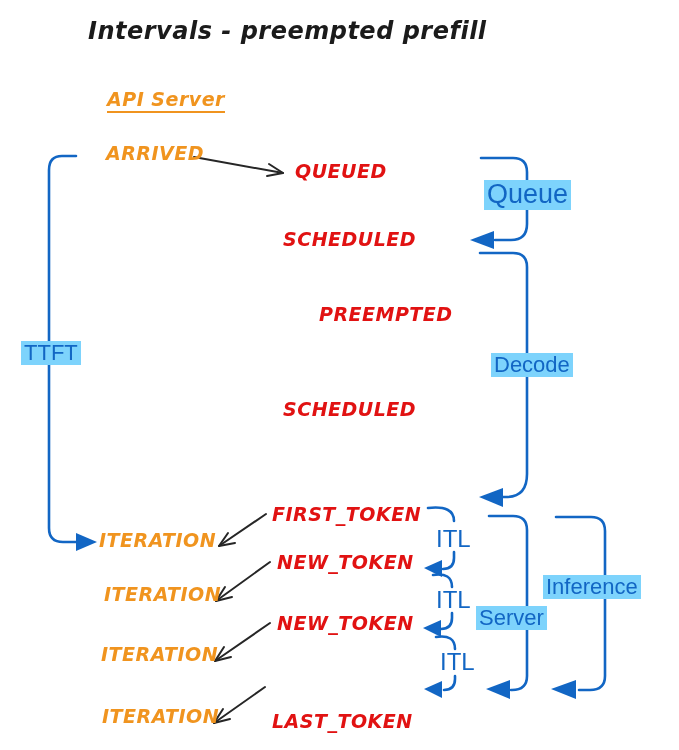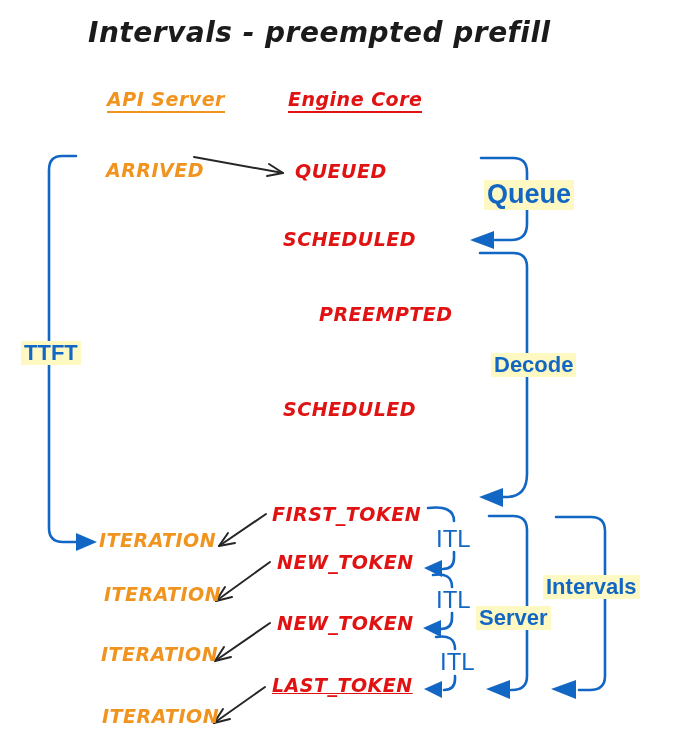--- a/index.html
+++ b/index.html
@@ -3,36 +3,36 @@
 <meta charset="utf-8">
 <style>
   html,body{margin:0;padding:0;background:#ffffff;}
   .canvas{
     position:relative;width:679px;height:750px;background:#ffffff;overflow:hidden;
     font-family:"DejaVu Sans",sans-serif;
   }
   .canvas svg{position:absolute;left:0;top:0;z-index:1;}
   .lbl{position:absolute;white-space:nowrap;z-index:2;line-height:1.1;}
   .title{
-    font-size:28px;font-style:italic;font-weight:bold;color:#1b1b1b;letter-spacing:.5px;
+    font-size:24px;font-style:italic;font-weight:bold;color:#1b1b1b;letter-spacing:.5px;
   }
   .colhead{
     font-size:19px;font-style:italic;font-weight:600;letter-spacing:.5px;
     padding-bottom:1px;border-bottom:2px solid currentColor;
   }
   .ev{
     font-size:19px;font-style:italic;font-weight:600;letter-spacing:.5px;
   }
   .orange{color:#F0941F;}
   .red{color:#E11212;}
   .iv{
     font-family:"Liberation Sans",sans-serif;
     font-size:22px;color:#1266C4;z-index:3;
   }
-  .iv.onln{background:#fef9c3;padding:0 3px;font-weight:bold;}
+  .iv.onln{background:#7dd3fc;padding:0 3px;}
   .blue-ln{stroke:#1266C4;stroke-width:2.6;fill:none;stroke-linecap:round;stroke-linejoin:round;}
   .blue-fill{fill:#1266C4;stroke:none;}
   .ink-ln{stroke:#262626;stroke-width:2;fill:none;stroke-linecap:round;stroke-linejoin:round;}
 </style>
 </head>
 <body>
 
 <div class="canvas">
 
   <svg width="679" height="750" viewBox="0 0 679 750">
@@ -102,39 +102,38 @@
 
     <g>
       <path class="ink-ln" d="M 265,687 L 214,723"></path>
       <path class="ink-ln" d="M 230,719 L 214,723 L 223,709"></path>
     </g>
   </svg>
 
   <div class="lbl title" style="left:88px;top:18px;">Intervals - preempted prefill</div>
 
   <div class="lbl colhead orange" style="left:107px;top:89px;">API Server</div>
-  <div class="lbl colhead red" style="left:288px;top:89px;">Engine Core</div>
 
-  <div class="lbl ev orange" style="left:106px;top:160px;">ARRIVED</div>
+  <div class="lbl ev orange" style="left:106px;top:143px;">ARRIVED</div>
   <div class="lbl ev orange" style="left:99px;top:530px;">ITERATION</div>
   <div class="lbl ev orange" style="left:104px;top:584px;">ITERATION</div>
   <div class="lbl ev orange" style="left:101px;top:644px;">ITERATION</div>
   <div class="lbl ev orange" style="left:102px;top:706px;">ITERATION</div>
 
   <div class="lbl ev red" style="left:295px;top:161px;">QUEUED</div>
   <div class="lbl ev red" style="left:283px;top:229px;">SCHEDULED</div>
   <div class="lbl ev red" style="left:286px;top:304px;margin-left:33px;">PREEMPTED</div>
   <div class="lbl ev red" style="left:283px;top:399px;">SCHEDULED</div>
   <div class="lbl ev red" style="left:272px;top:504px;">FIRST_TOKEN</div>
   <div class="lbl ev red" style="left:277px;top:552px;">NEW_TOKEN</div>
   <div class="lbl ev red" style="left:277px;top:613px;">NEW_TOKEN</div>
-  <div class="lbl ev red" style="left:272px;top:675px;text-decoration:underline;">LAST_TOKEN</div>
+  <div class="lbl ev red" style="left:272px;top:711px;">LAST_TOKEN</div>
 
   <div class="lbl iv onln" style="left:21px;top:341px;">TTFT</div>
   <div class="lbl iv onln" style="left:484px;top:180px;font-size:27px;">Queue</div>
   <div class="lbl iv onln" style="left:491px;top:353px;">Decode</div>
   <div class="lbl iv" style="left:436px;top:526px;font-size:24px;">ITL</div>
   <div class="lbl iv" style="left:436px;top:587px;font-size:24px;">ITL</div>
   <div class="lbl iv" style="left:440px;top:649px;font-size:24px;">ITL</div>
   <div class="lbl iv onln" style="left:476px;top:606px;">Server</div>
-  <div class="lbl iv onln" style="left:543px;top:575px;">Intervals</div>
+  <div class="lbl iv onln" style="left:543px;top:575px;">Inference</div>
 
 </div>
 
 </body></html>

